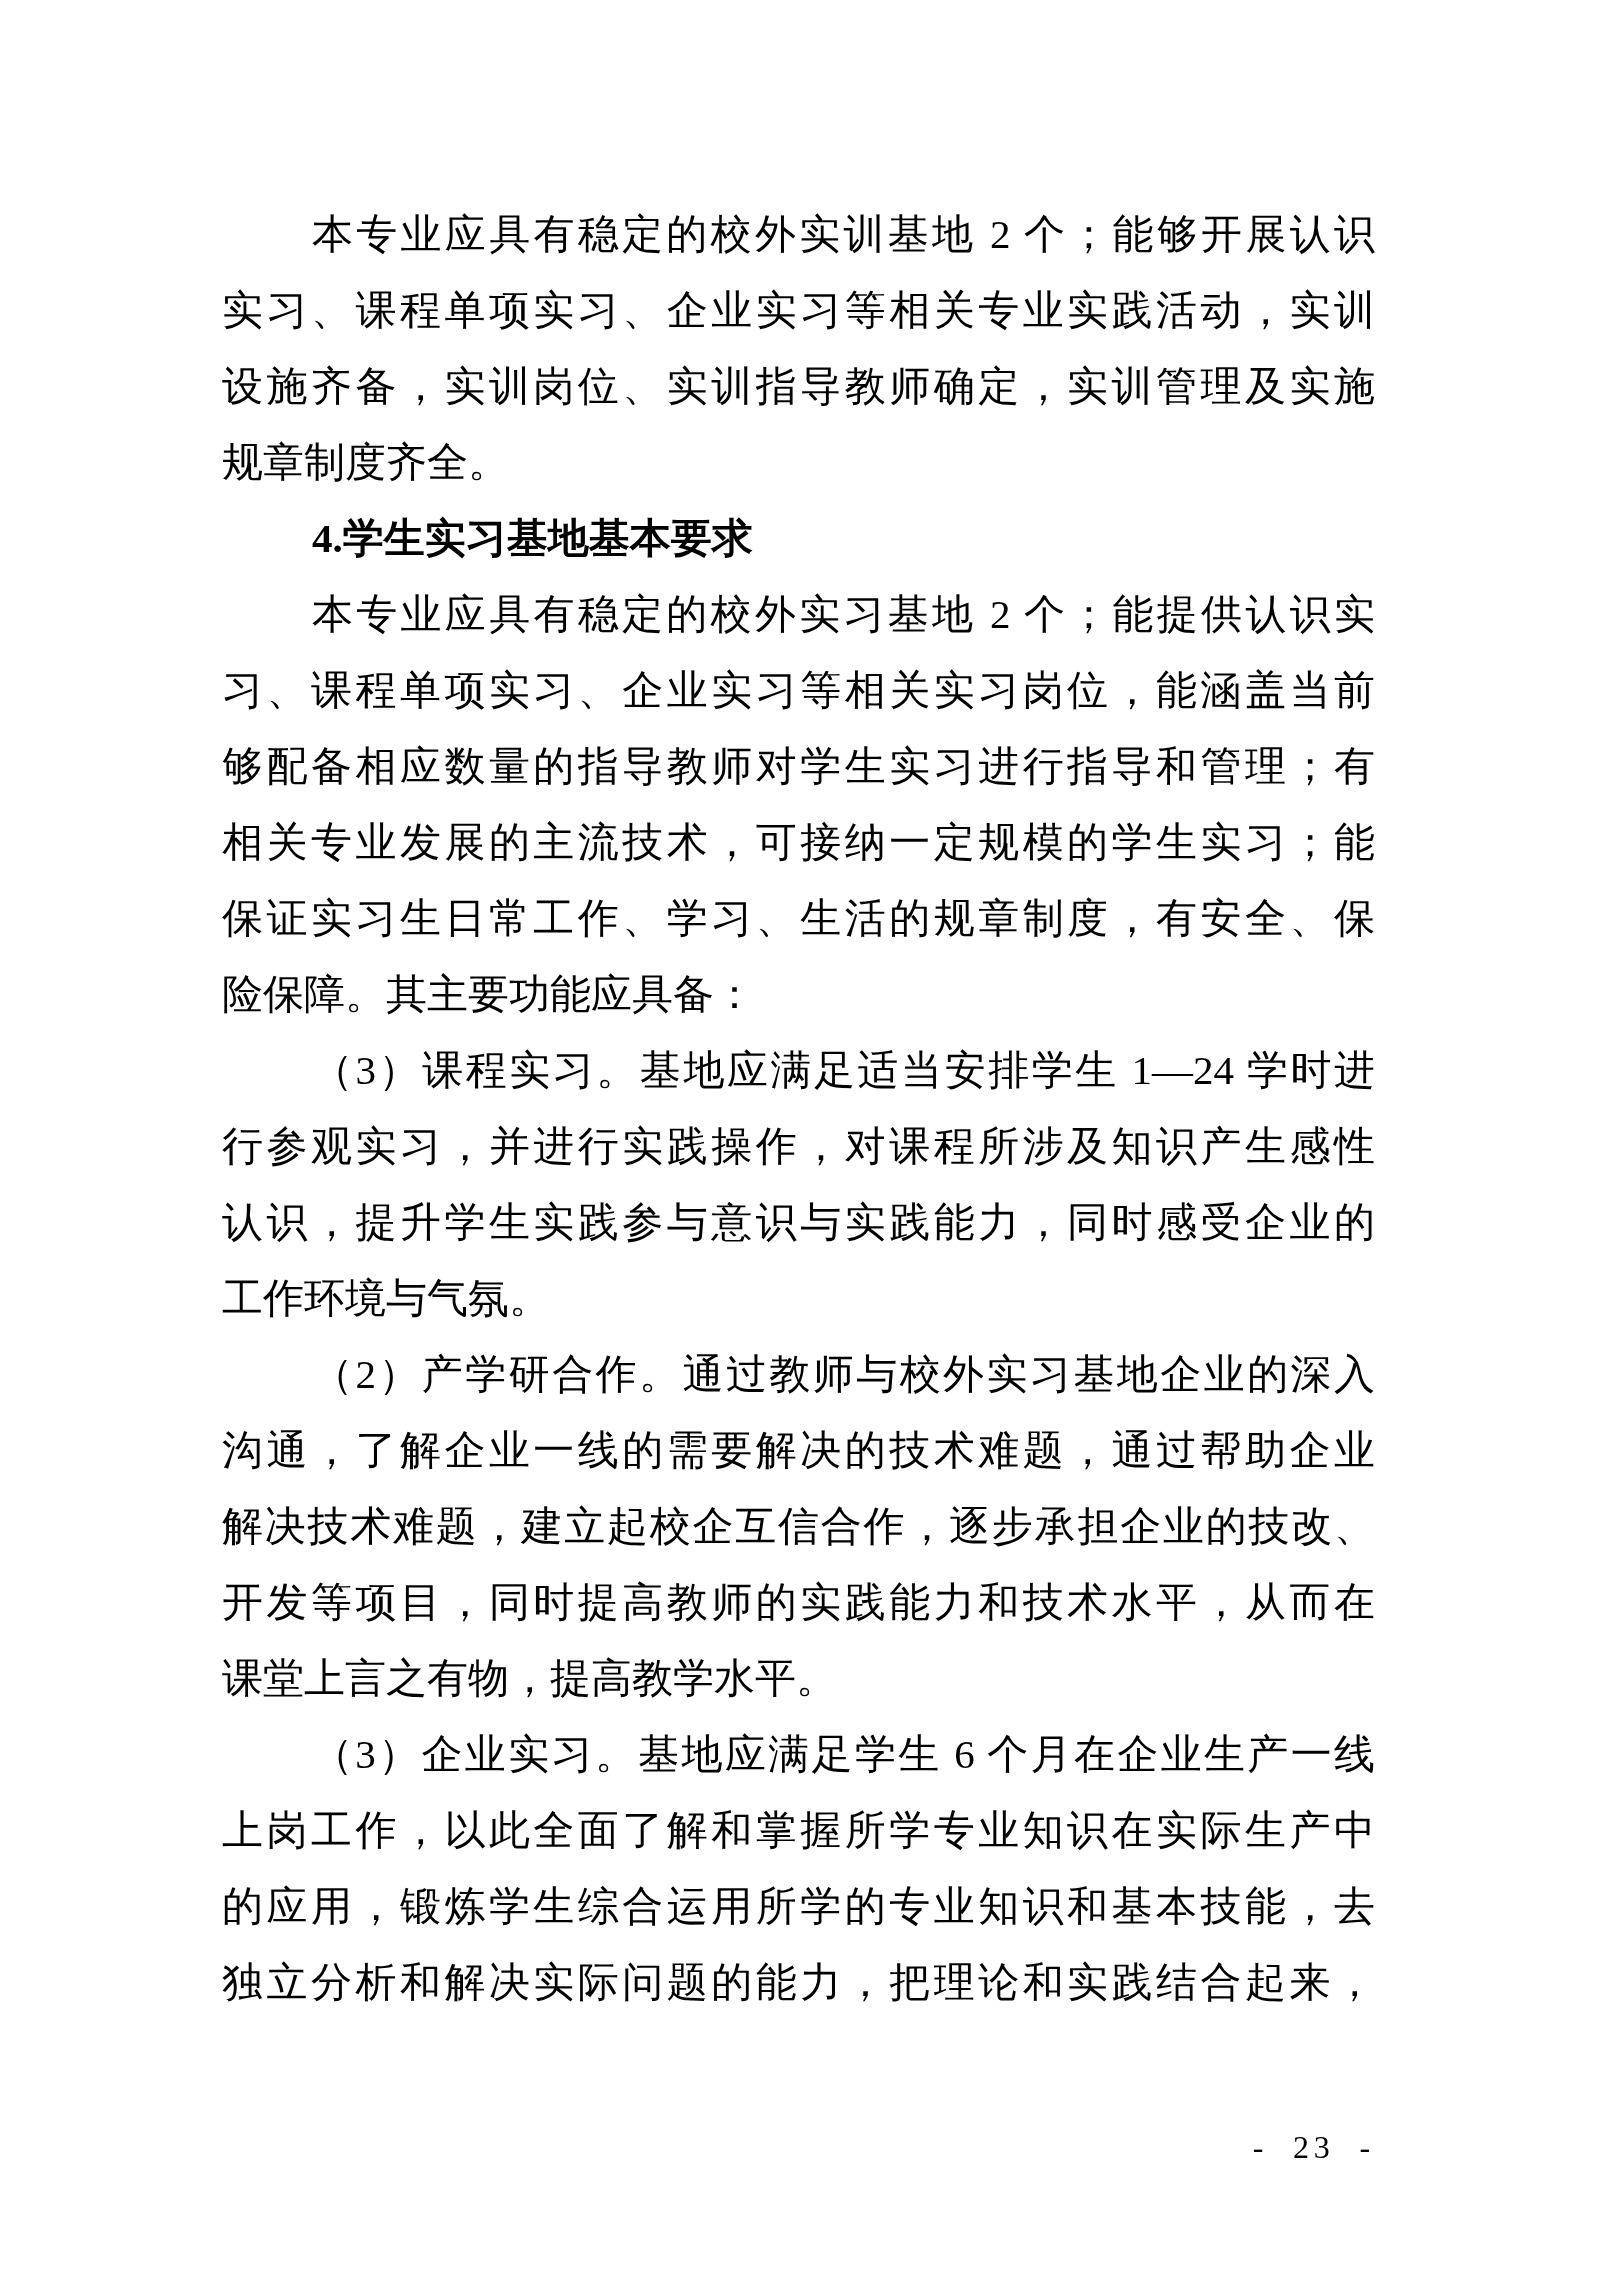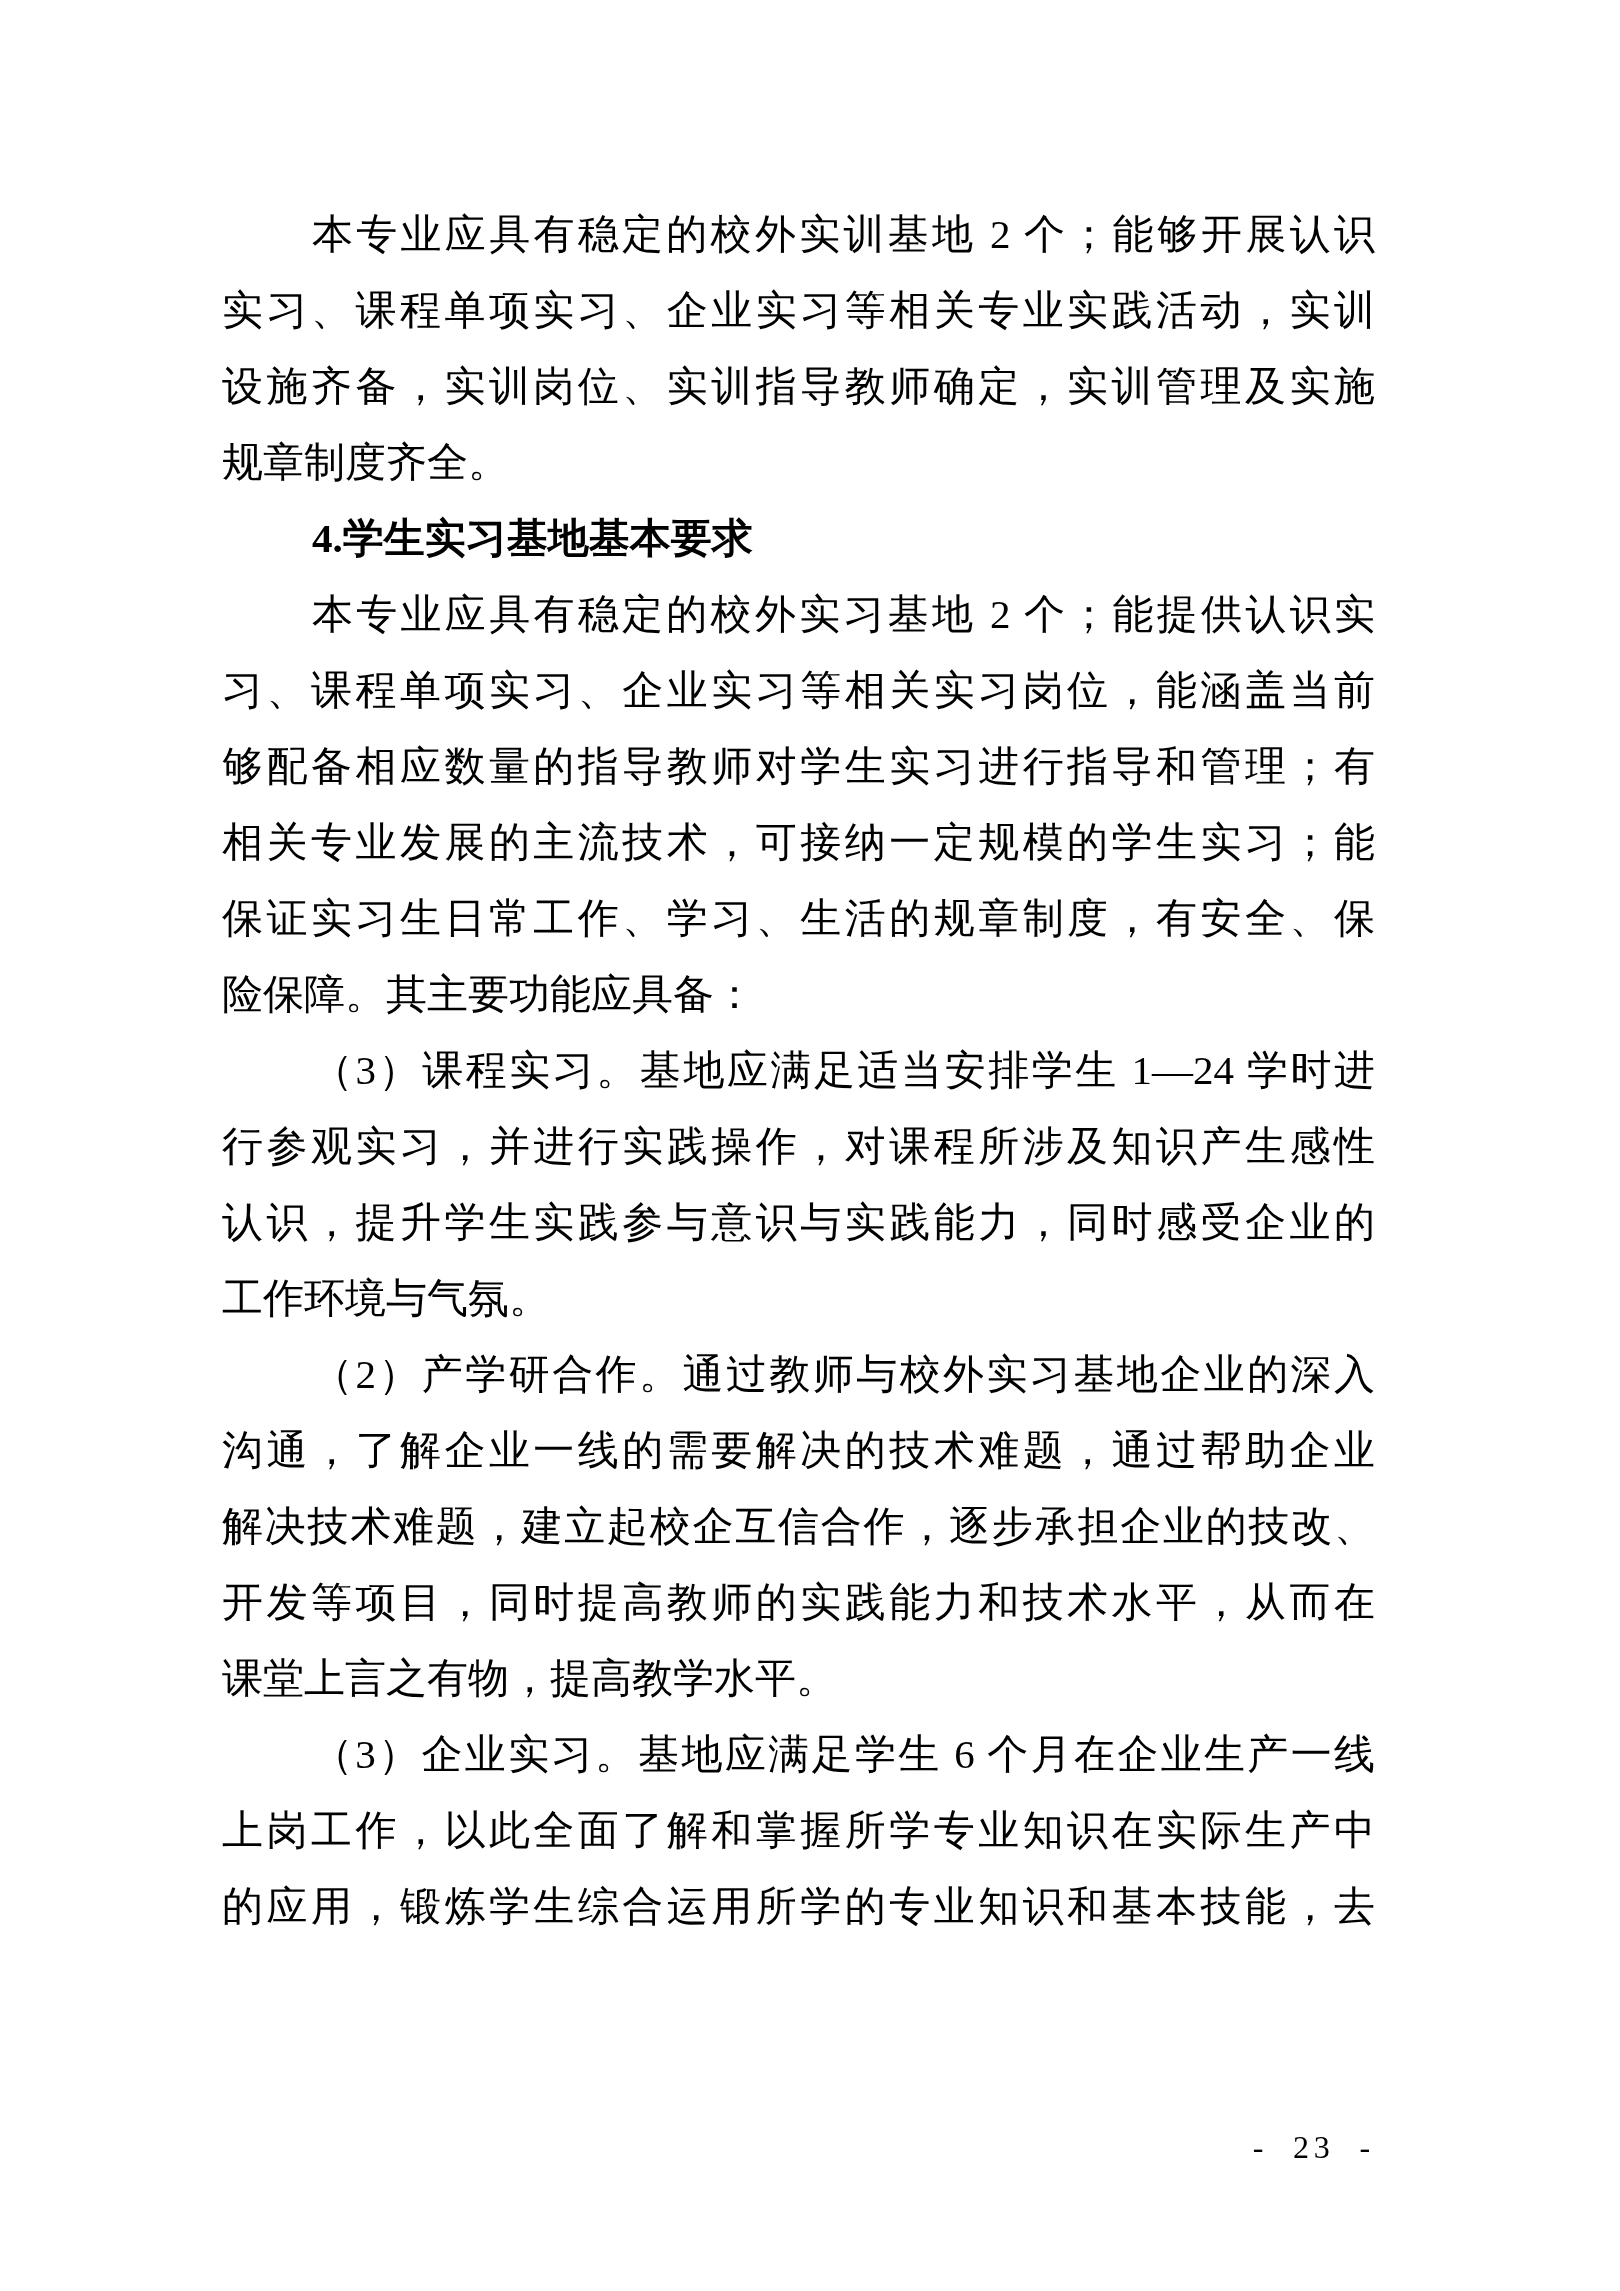--- a/index.html
+++ b/index.html
@@ -88,17 +88,18 @@
         <div class="line first">（2）产学研合作。通过教师与校外实习基地企业的深入</div>
         <div class="line">沟通，了解企业一线的需要解决的技术难题，通过帮助企业</div>
         <div class="line">解决技术难题，建立起校企互信合作，逐步承担企业的技改、</div>
         <div class="line">开发等项目，同时提高教师的实践能力和技术水平，从而在</div>
         <div class="line end">课堂上言之有物，提高教学水平。</div>
       </div>
       <div class="paragraph">
         <div class="line first">（3）企业实习。基地应满足学生 6 个月在企业生产一线</div>
         <div class="line">上岗工作，以此全面了解和掌握所学专业知识在实际生产中</div>
         <div class="line">的应用，锻炼学生综合运用所学的专业知识和基本技能，去</div>
+        <div class="line">独立分析和解决实际问题的能力，把理论和实践结合起来，</div>
       </div>
     </div>
   <div class="footer">- 23 -</div>
 </div>
 
 
 </body></html>

